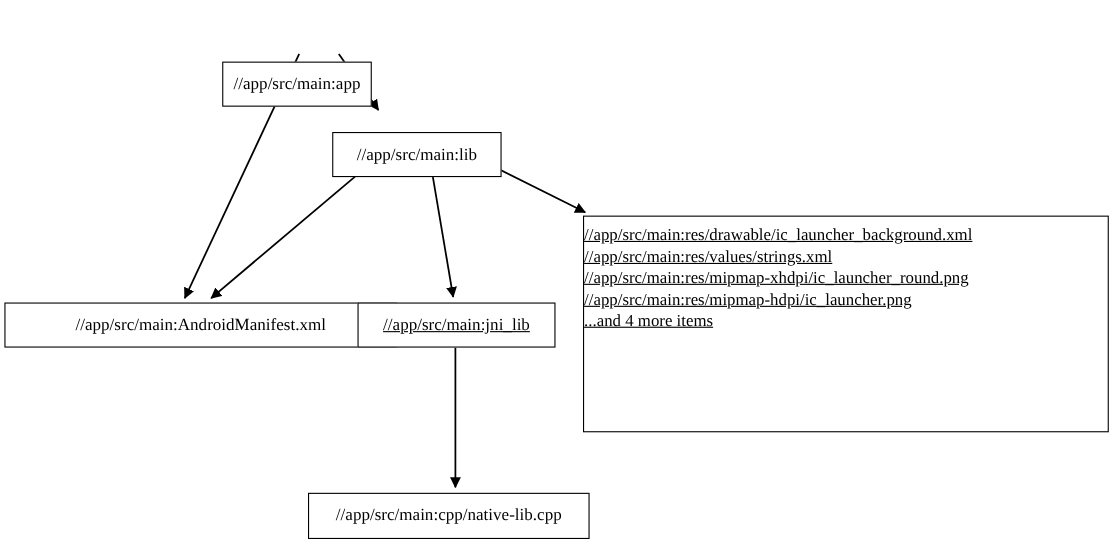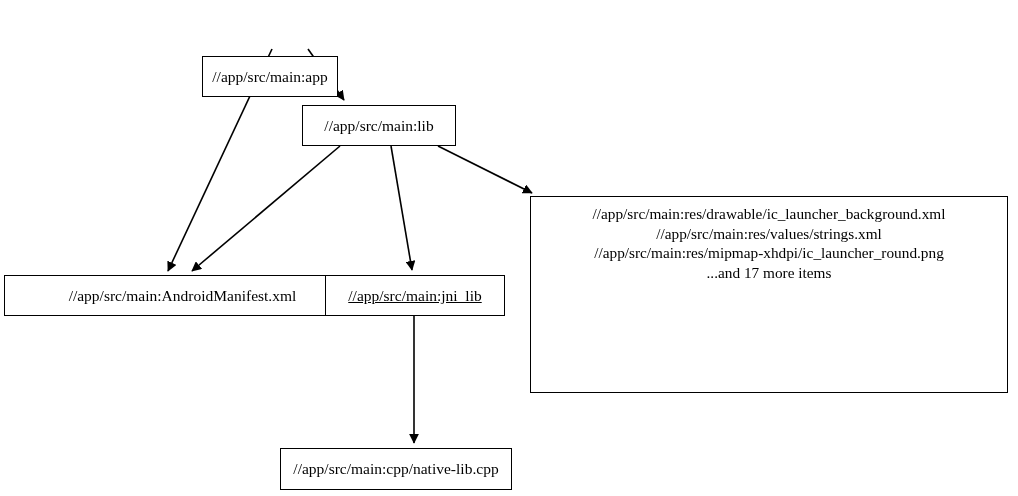--- a/index.html
+++ b/index.html
@@ -31,39 +31,40 @@
   }
   .node.multiline {
     display: block;
     white-space: normal;
     padding-top: 7px;
     line-height: 19.6px;
     font-size: 15.3px;
   }
   .node.multiline .ml-line {
     display: block;
-    text-align: center;
+    text-align: left;
     white-space: nowrap;
+    text-decoration: underline;
   }
   #edges {
     position: absolute;
     left: 0;
     top: 0;
     width: 1018px;
     height: 496px;
     pointer-events: none;
   }
 
   
   #node-app        { left: 202px; top: 8px;   width: 136px; height: 41px; margin-top: 48px; }
-  #node-lib        { left: 302px; top: 105px; width: 154px; height: 41px; }
+  #node-lib        { left: 302px; top: 120px; width: 154px; height: 41px; }
   #node-manifest   { left: 4px;   top: 275px; width: 357px; height: 41px; }
   #node-jnilib     { left: 325px; top: 275px; width: 180px; height: 41px; text-decoration: underline; }
   #node-resources  { left: 530px; top: 196px; width: 478px; height: 197px; }
-  #node-nativelib  { left: 280px; top: 448px; width: 232px; height: 42px; }
+  #node-nativelib  { left: 280px; top: 448px; width: 256px; height: 42px; }
 </style>
 </head>
 <body>
 
 <div id="canvas">
 
   <svg id="edges" viewBox="0 0 1018 496" width="1018" height="496" xmlns="http://www.w3.org/2000/svg">
     <defs>
       <marker id="arrow" viewBox="0 0 10 10" refX="9.2" refY="5" markerWidth="6.2" markerHeight="6.2" orient="auto-start-reverse">
         <path d="M 0 0 L 10 5 L 0 10 z" fill="#000000"></path>
@@ -88,18 +89,19 @@
   <div class="node" id="node-lib">//app/src/main:lib</div>
 
   <div class="node" id="node-manifest">//app/src/main:AndroidManifest.xml</div>
 
   <div class="node" id="node-jnilib">//app/src/main:jni_lib</div>
 
   <div class="node multiline" id="node-resources">
     <span class="ml-line">//app/src/main:res/drawable/ic_launcher_background.xml</span>
     <span class="ml-line">//app/src/main:res/values/strings.xml</span>
     <span class="ml-line">//app/src/main:res/mipmap-xhdpi/ic_launcher_round.png</span>
-    <span class="ml-line">...and 17 more items</span>
+    <span class="ml-line">//app/src/main:res/mipmap-hdpi/ic_launcher.png</span>
+    <span class="ml-line">...and 4 more items</span>
   </div>
 
   <div class="node" id="node-nativelib">//app/src/main:cpp/native-lib.cpp</div>
 
 </div>
 
 </body></html>

